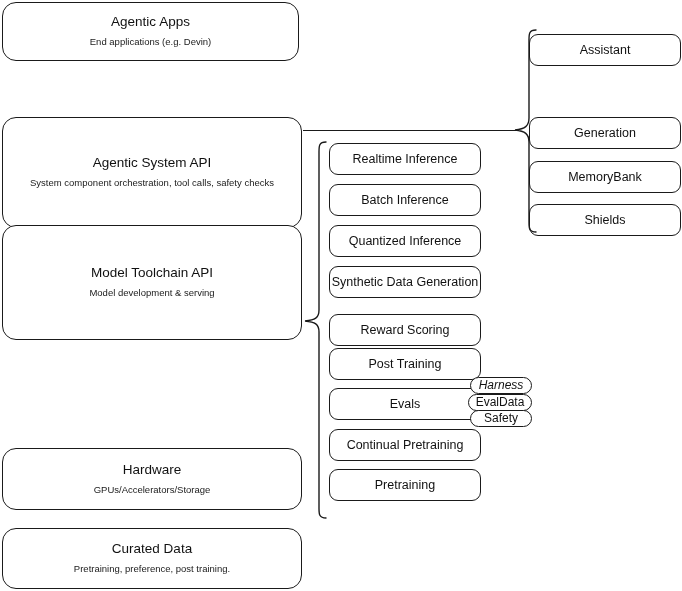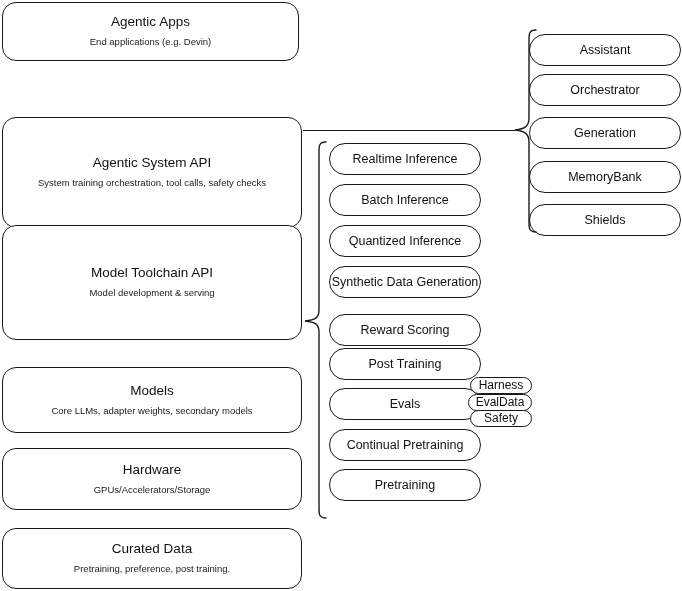--- a/index.html
+++ b/index.html
@@ -40,21 +40,21 @@
     color: #111111;
   }
   .layer .subtitle {
     font-size: 9.5px;
     line-height: 1.3;
     margin-top: 5px;
     color: #1a1a1a;
   }
   
   .capability {
-    border-radius: 16px;
+    border-radius: 9px;
     padding: 2px 22px;
   }
   .capability .title {
     font-size: 12.5px;
     line-height: 1.2;
     color: #111111;
     white-space: nowrap;
   }
   
   .pill {
@@ -87,32 +87,28 @@
 
 <div id="canvas">
 
   <div class="node layer" style="left:2px; top:2px; width:297px; height:59px;">
     <div class="title">Agentic Apps</div>
     <div class="subtitle">End applications (e.g. Devin)</div>
   </div>
 
   <div class="node layer" style="left:2px; top:85px; width:300px; height:111px;margin-top:32px;">
     <div class="title">Agentic System API</div>
-    <div class="subtitle">System training orchestration, tool calls, safety checks</div>
+    <div class="subtitle">System component orchestration, tool calls, safety checks</div>
   </div>
 
   <div class="node layer" style="left:2px; top:225px; width:300px; height:115px;">
     <div class="title">Model Toolchain API</div>
     <div class="subtitle">Model development &amp; serving</div>
   </div>
 
-  <div class="node layer" style="left:2px; top:367px; width:300px; height:66px;">
-    <div class="title">Models</div>
-    <div class="subtitle">Core LLMs, adapter weights, secondary models</div>
-  </div>
 
   <div class="node layer" style="left:2px; top:448px; width:300px; height:62px;">
     <div class="title">Hardware</div>
     <div class="subtitle">GPUs/Accelerators/Storage</div>
   </div>
 
   <div class="node layer" style="left:2px; top:528px; width:300px; height:61px;">
     <div class="title">Curated Data</div>
     <div class="subtitle">Pretraining, preference, post training.</div>
   </div>
@@ -160,39 +156,36 @@
   </div>
 
   <div class="node capability" style="left:329px; top:429px; width:152px; height:32px;">
     <div class="title">Continual Pretraining</div>
   </div>
 
   <div class="node capability" style="left:329px; top:469px; width:152px; height:32px;">
     <div class="title">Pretraining</div>
   </div>
 
-  <div class="node pill" style="left:470px; top:377px; width:62px; height:17px;">
+  <div class="node pill" style="left:470px; top:377px; width:62px; height:17px;font-style:italic;">
     <div class="title">Harness</div>
   </div>
 
   <div class="node pill" style="left:468px; top:394px; width:64px; height:17px;">
     <div class="title">EvalData</div>
   </div>
 
   <div class="node pill" style="left:470px; top:410px; width:62px; height:17px;">
     <div class="title">Safety</div>
   </div>
 
   <div class="node capability" style="left:529px; top:34px; width:152px; height:32px;">
     <div class="title">Assistant</div>
   </div>
 
-  <div class="node capability" style="left:529px; top:74px; width:152px; height:32px;">
-    <div class="title">Orchestrator</div>
-  </div>
 
   <div class="node capability" style="left:529px; top:117px; width:152px; height:32px;">
     <div class="title">Generation</div>
   </div>
 
   <div class="node capability" style="left:529px; top:161px; width:152px; height:32px;text-align:center;">
     <div class="title">MemoryBank</div>
   </div>
 
   <div class="node capability" style="left:529px; top:204px; width:152px; height:32px;">

